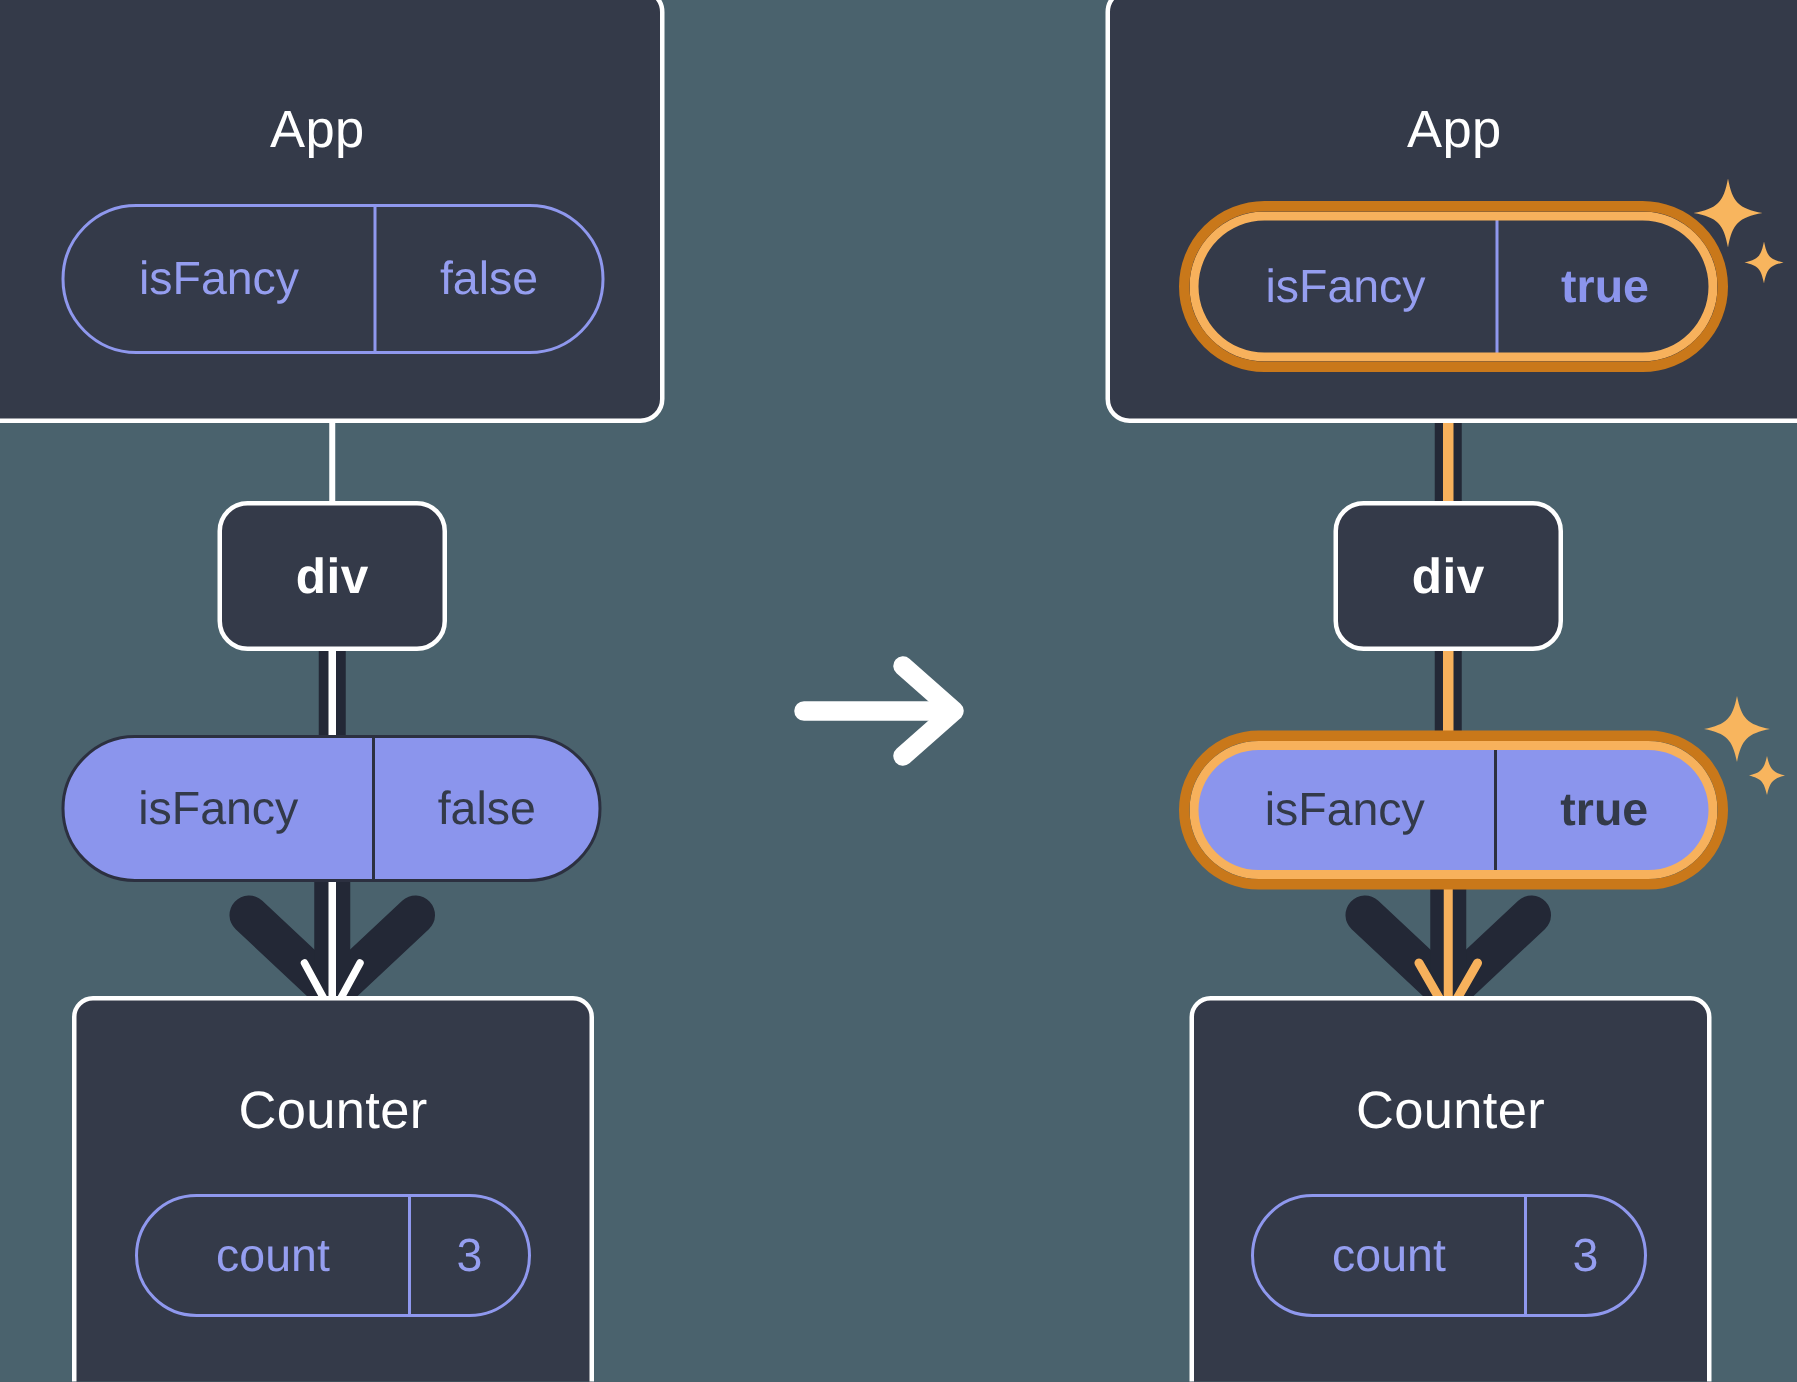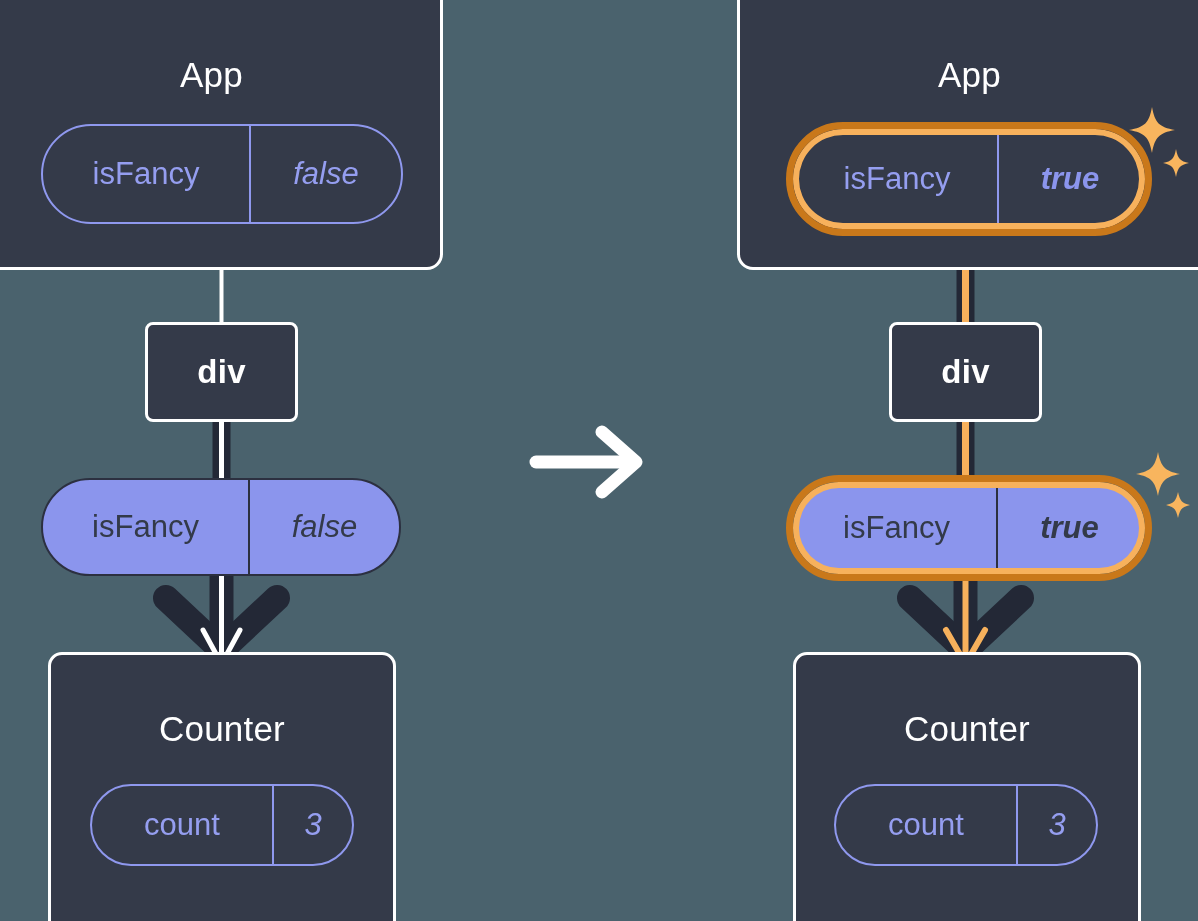--- a/index.html
+++ b/index.html
@@ -3,21 +3,21 @@
 <meta charset="utf-8">
 <style>
   html,body{margin:0;padding:0;}
   body{
     width:1198px;height:921px;
     background:#4a626d;
     font-family:"Liberation Sans","DejaVu Sans",sans-serif;
     overflow:hidden;
     position:relative;
   }
-  .stage{position:absolute;inset:0;}
+  .stage{position:absolute;inset:0;margin-top:12px;}
   svg.layer{position:absolute;left:0;top:0;width:1198px;height:921px;}
 
   
   .box{
     position:absolute;
     background:#343a49;
     border:3px solid #ffffff;
     border-radius:14px;
     box-sizing:border-box;
   }
@@ -25,41 +25,41 @@
   .box-title{
     position:absolute;left:0;right:0;
     text-align:center;
     color:#ffffff;
     font-size:35px;
     font-weight:400;
     letter-spacing:.2px;
   }
   .box.div-node{
     display:flex;align-items:center;justify-content:center;
-    border-radius:8px;
+    border-radius:20px;
   }
   .box.div-node .div-label{
     color:#ffffff;font-size:33px;font-weight:700;letter-spacing:.3px;
     position:relative;z-index:3;
   }
 
   
   .pill{
     position:absolute;
     box-sizing:border-box;
     display:flex;align-items:stretch;
     border-radius:999px;
     overflow:hidden;
   }
   .pill .cell{
     display:flex;align-items:center;justify-content:center;
     box-sizing:border-box;
   }
   .pill .cell.key{flex:0 0 auto;text-align:right;}
-  .pill .cell.val{flex:1 1 auto;font-style:italic;}
+  .pill .cell.val{flex:1 1 auto;}
 
   
   .pill.ghost{
     border:2px solid #8f98ee;
     background:transparent;
   }
   .pill.ghost .cell{color:#959ef0;font-size:31px;font-weight:400;}
   .pill.ghost .cell.val{border-left:2px solid #8f98ee;}
 
   

